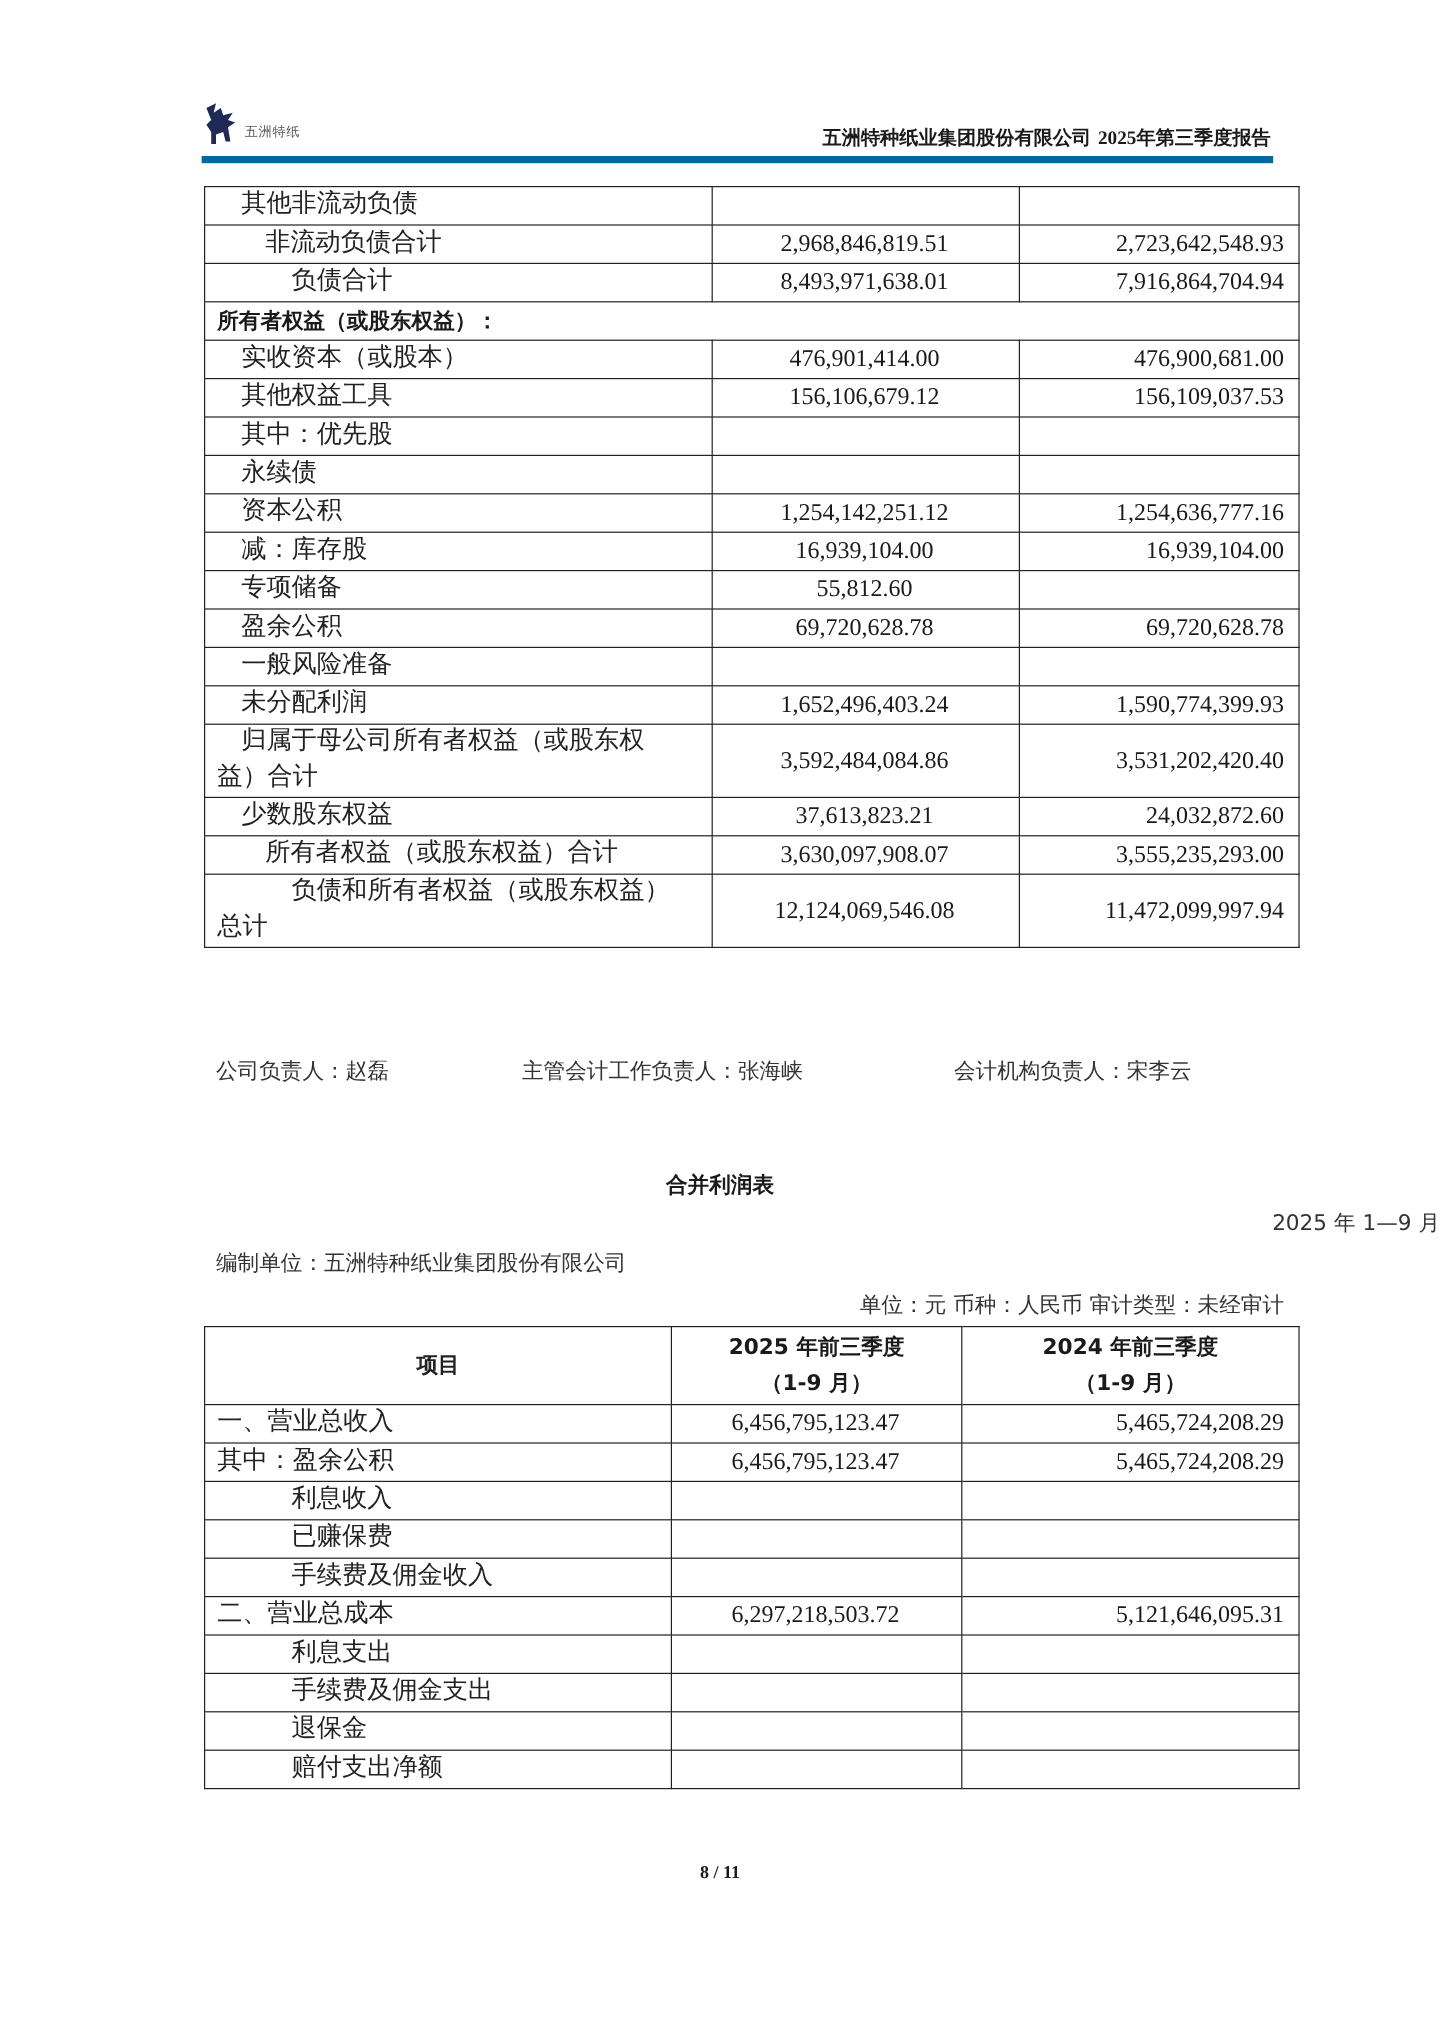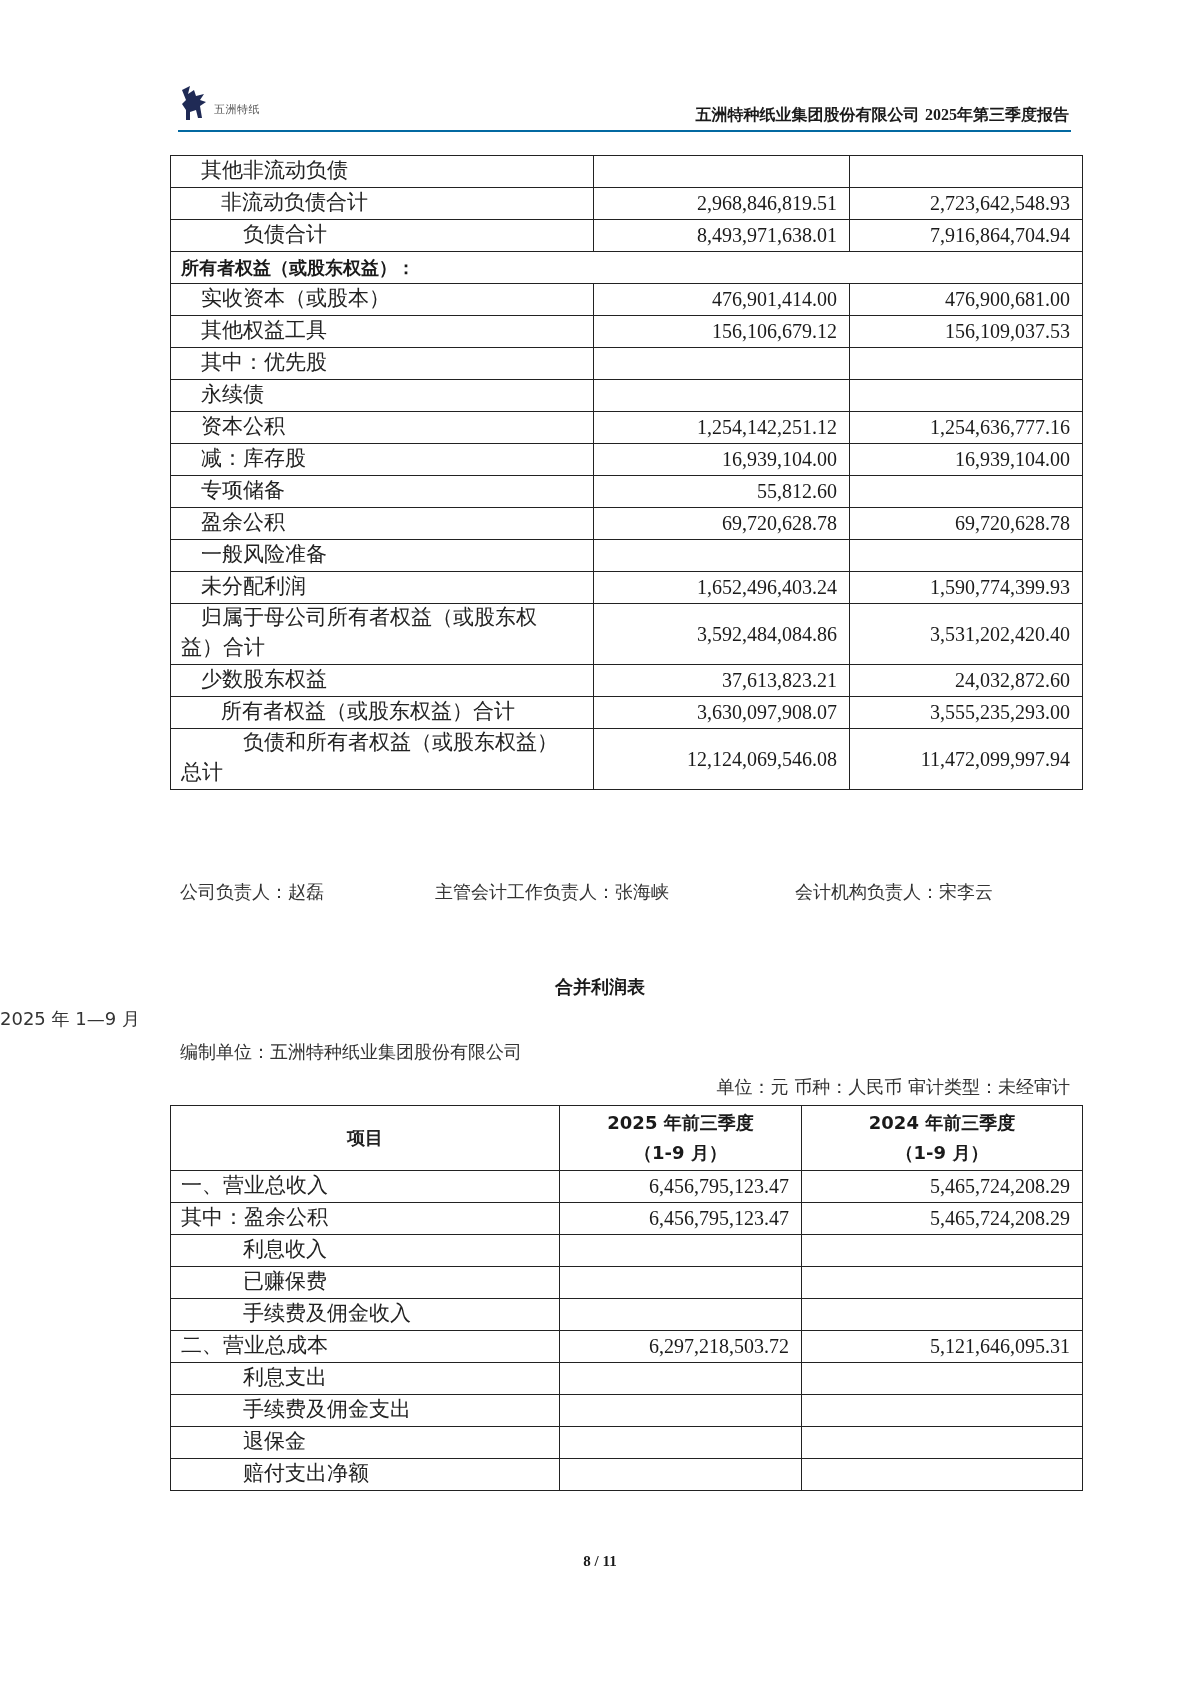--- a/index.html
+++ b/index.html
@@ -1,48 +1,48 @@
 <!DOCTYPE html>
 <html><head>
 <meta charset="utf-8">
 <style>
   html, body { margin: 0; padding: 0; background: #ffffff; }
   body { width: 1200px; height: 1698px; position: relative; overflow: hidden;
          font-family: "DejaVu Serif", "Liberation Serif", serif; color: #1a1a1a; }
-  .page-header { position: absolute; left: 178px; top: 84px; width: 893px; height: 46px;
-                 border-bottom: 2px solid #0369a1; }
+  .page-header { position: absolute; left: 168px; top: 84px; width: 893px; height: 46px;
+                 border-bottom: 6px solid #0369a1; }
   .logo { position: absolute; left: 0; top: 0; display: flex; align-items: center; }
   .logo svg { width: 32px; height: 40px; }
   .logo-text { font-family: "DejaVu Sans", sans-serif; font-size: 11px; color: #555;
                margin-left: 4px; margin-top: 10px; letter-spacing: 0.5px; }
   .header-title { position: absolute; right: 2px; bottom: 4px; font-size: 16px; font-weight: bold;
                   font-family: "DejaVu Sans", sans-serif; }
   .header-title .num { font-family: "Liberation Serif", serif; font-weight: bold; }
 
   table.fin { position: absolute; left: 170px; border-collapse: collapse; table-layout: fixed;
               width: 913px; font-size: 19px; }
   table.fin td { border: 1.5px solid #222; height: 31px; padding: 0 12px 0 10px; line-height: 31px;
                  vertical-align: middle; }
   table.fin td.c1 { width: 380px; font-family: Liberation Mono, monospace; font-size: 21px; color: #222; }
-  table.fin td.c2 { width: 233px; text-align: right; font-family: "Liberation Serif", serif; font-size: 20px; }
+  table.fin td.c2 { width: 233px; text-align: center; font-family: "Liberation Serif", serif; font-size: 20px; }
   table.fin td.c3 { text-align: right; font-family: "Liberation Serif", serif; font-size: 20px; }
   td.ind1 { padding-left: 30px !important; }
   td.ind2 { padding-left: 50px !important; }
   td.ind3 { padding-left: 72px !important; }
   td.section { font-weight: bold; font-family: "DejaVu Sans", sans-serif; font-size: 18px; }
   td.wrap { line-height: 30px !important; padding-top: 2px; padding-bottom: 2px; }
   td.wrap span { display: block; }
 
   .signatures { position: absolute; left: 180px; top: 880px; width: 900px; font-size: 18px;
                 font-family: "DejaVu Sans", sans-serif; color: #333; }
   .signatures span { position: absolute; top: 0; white-space: nowrap; }
 
   .stmt-title { position: absolute; left: 0; width: 1200px; text-align: center; top: 975px;
                 font-size: 18px; font-weight: bold; font-family: "DejaVu Sans", sans-serif; }
-  .stmt-period { position: absolute; left: 0; width: 1200px; text-align: left; top: 1007px;
+  .stmt-period { position: absolute; left: 0; width: 1200px; text-align: right; top: 1007px;
                  font-size: 18px; font-family: "DejaVu Sans", sans-serif; color: #333; }
   .stmt-company { position: absolute; left: 180px; top: 1040px; font-size: 18px;
                   font-family: "DejaVu Sans", sans-serif; color: #333; }
   .stmt-unit { position: absolute; right: 130px; top: 1075px; font-size: 18px;
                font-family: "DejaVu Sans", sans-serif; color: #333; }
 
   table.fin td.head { font-weight: bold; text-align: center; font-family: "DejaVu Sans", sans-serif;
                       font-size: 18px; line-height: 30px; padding: 2px 4px; height: 60px; }
   .page-num { position: absolute; left: 0; width: 1200px; text-align: center; top: 1553px;
               font-size: 15px; font-weight: bold; font-family: "Liberation Serif", serif; }

